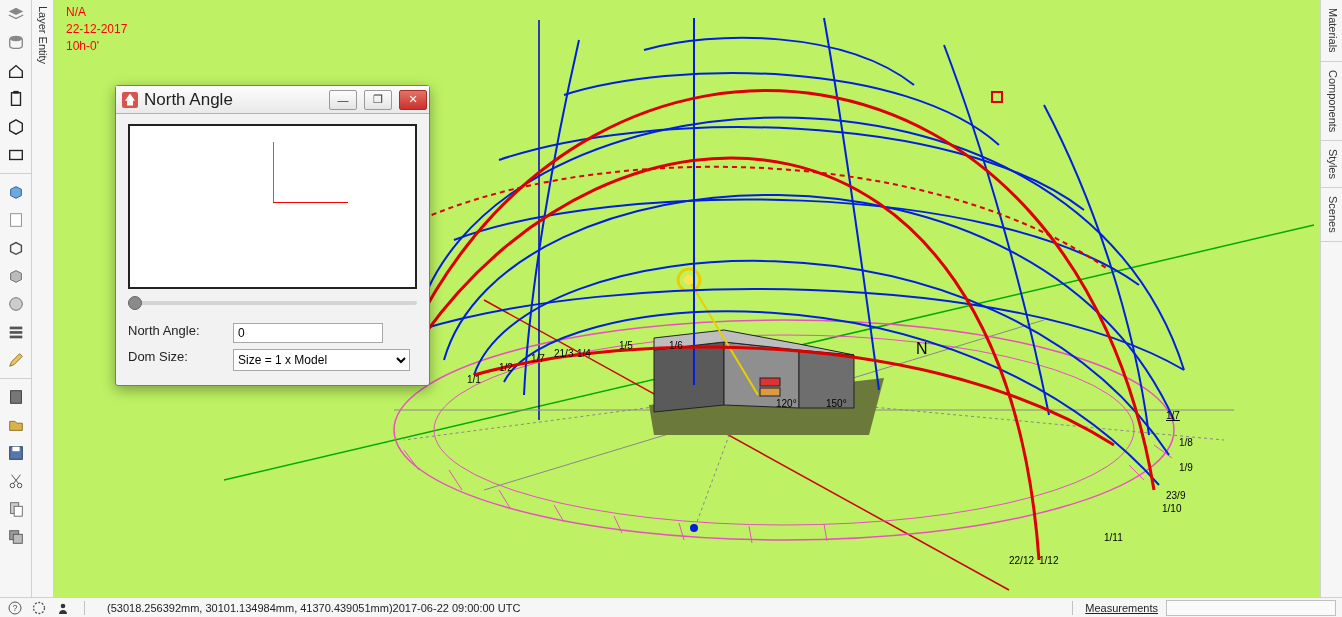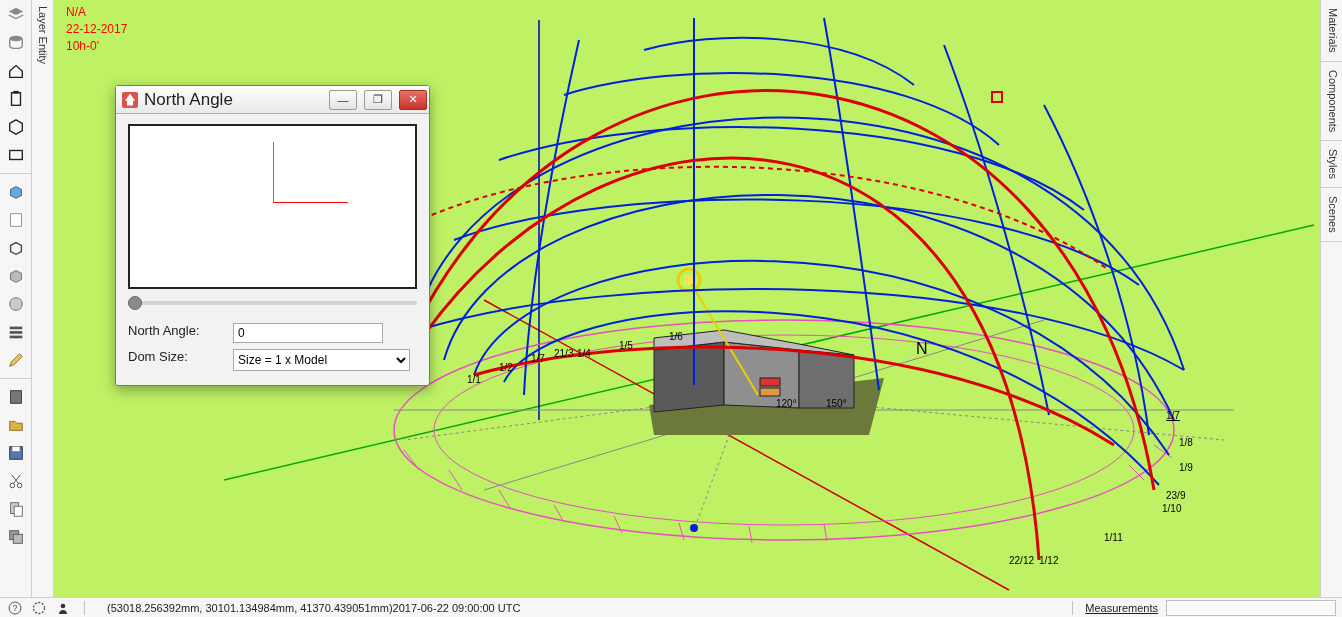--- a/index.html
+++ b/index.html
@@ -332,21 +332,21 @@
   <div class="n-label" style="left:862px; top:340px;">N</div>
   <div class="dome-label" style="left:710px; top:398px;margin-left:12px;">120°</div>
   <div class="dome-label" style="left:772px; top:398px;">150°</div>
 
   <div class="dome-label" style="left:413px; top:374px;">1/1</div>
   <div class="dome-label" style="left:445px; top:362px;text-align:right;">1/2</div>
   <div class="dome-label" style="left:477px; top:353px;">1/7</div>
   <div class="dome-label" style="left:500px; top:348px;">21/3</div>
   <div class="dome-label" style="left:523px; top:348px;">1/4</div>
   <div class="dome-label" style="left:565px; top:340px;">1/5</div>
-  <div class="dome-label" style="left:615px; top:331px;">1/6</div>
+  <div class="dome-label" style="left:615px; top:340px;">1/6</div>
   <div class="dome-label" style="left:1112px; top:410px;text-decoration:underline;">1/7</div>
   <div class="dome-label" style="left:1125px; top:437px;">1/8</div>
   <div class="dome-label" style="left:1125px; top:462px;">1/9</div>
   <div class="dome-label" style="left:1112px; top:490px;">23/9</div>
   <div class="dome-label" style="left:1108px; top:503px;">1/10</div>
   <div class="dome-label" style="left:1050px; top:532px;">1/11</div>
   <div class="dome-label" style="left:985px; top:555px;">1/12</div>
   <div class="dome-label" style="left:955px; top:555px;">22/12</div>
 
   <div class="dialog">

